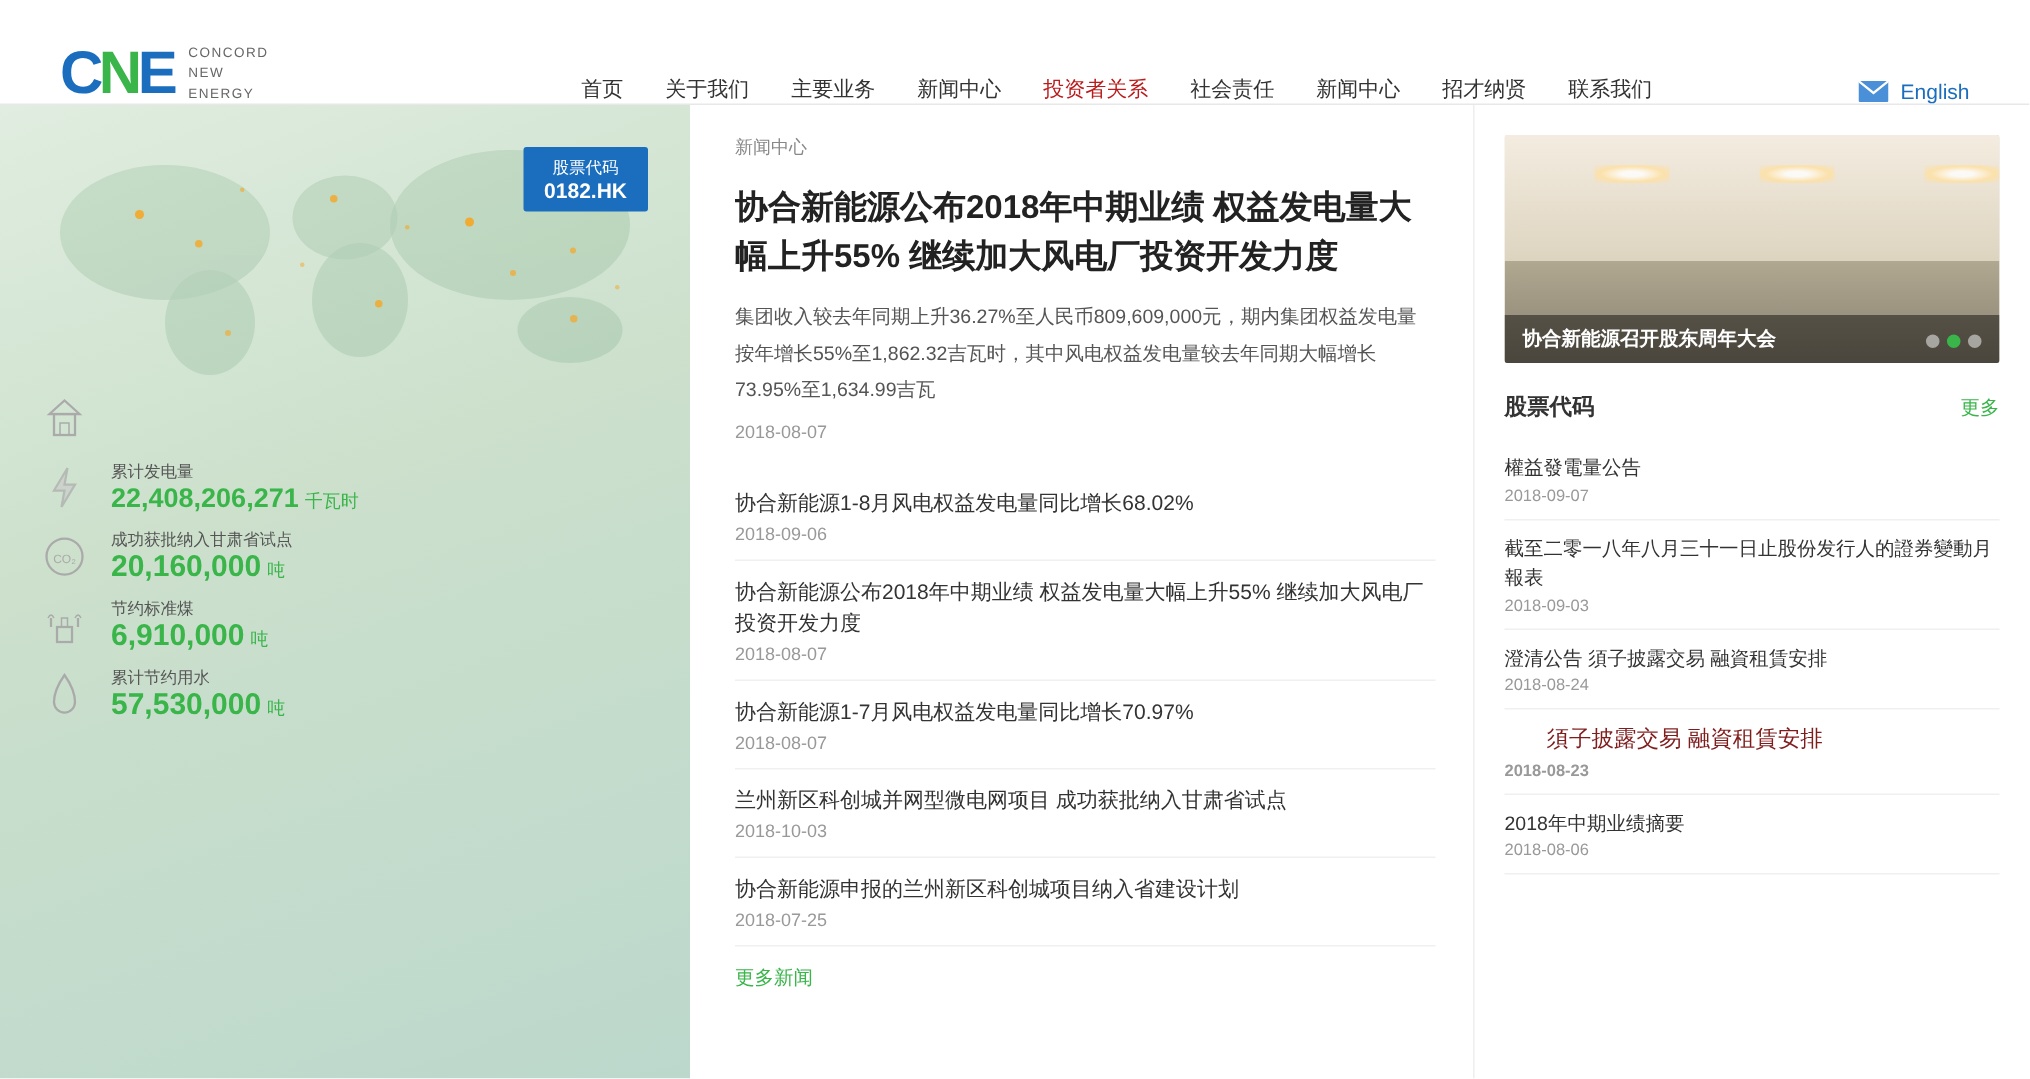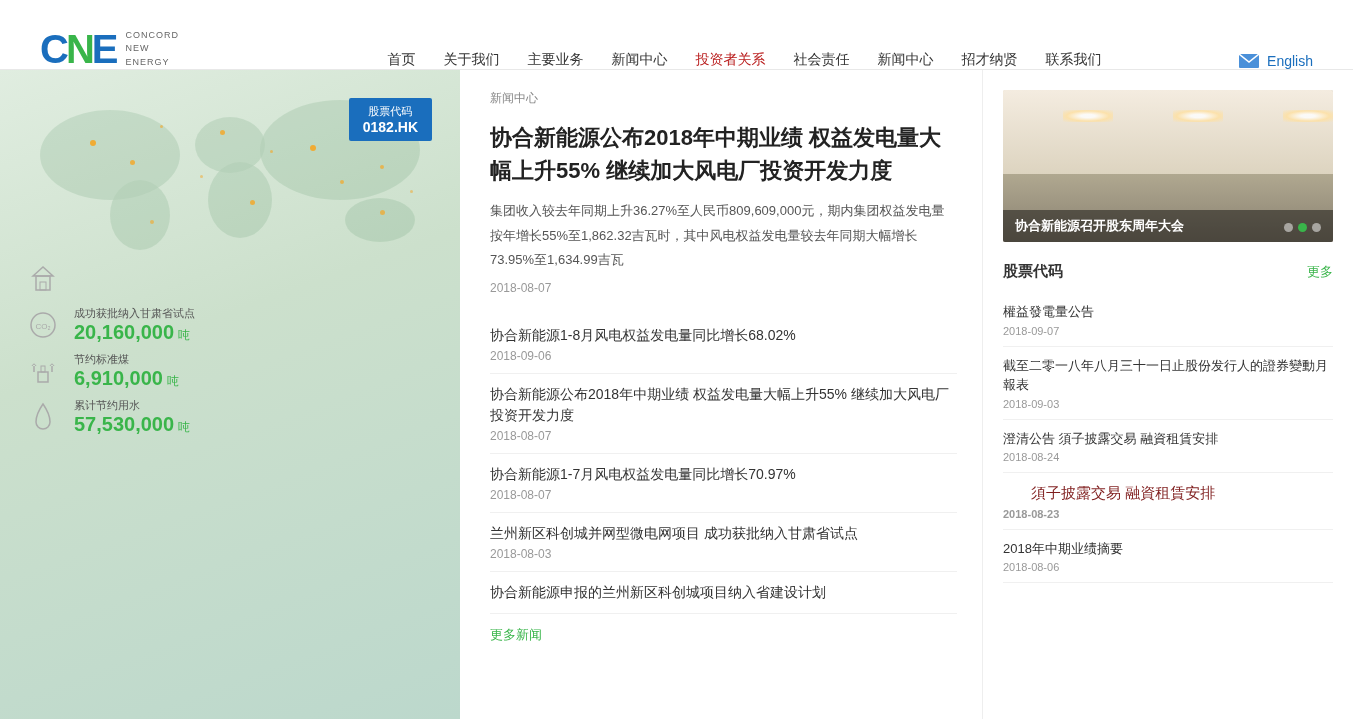--- a/index.html
+++ b/index.html
@@ -90,20 +90,33 @@
       <div style="display:flex;align-items:center;gap:12px;margin-bottom:8px;">
         <div style="width:38px;height:38px;display:flex;align-items:center;justify-content:center;flex-shrink:0;">
           <svg width="30" height="30" viewBox="0 0 30 30" fill="none">
             <rect x="8" y="12" width="14" height="14" stroke="#aaa" stroke-width="1.5" fill="none"></rect>
             <polygon points="5,12 15,3 25,12" stroke="#aaa" stroke-width="1.5" fill="none"></polygon>
             <rect x="12" y="18" width="6" height="8" stroke="#aaa" stroke-width="1" fill="none"></rect>
           </svg>
         </div>
       </div>
 
+      <div style="display:flex;align-items:center;gap:12px;margin-bottom:8px;">
+        <div style="width:38px;height:38px;display:flex;align-items:center;justify-content:center;flex-shrink:0;">
+          <svg width="26" height="30" viewBox="0 0 26 30" fill="none">
+            <polygon points="15,2 6,17 13,17 11,28 20,13 13,13" stroke="#aaa" stroke-width="1.5" fill="#ccc" opacity="0.7"></polygon>
+          </svg>
+        </div>
+        <div>
+          <div style="font-size:11px;color:#555;">累计发电量</div>
+          <div style="font-size:18px;font-weight:bold;color:#39b54a;">
+            <span>22,408,206,271</span><span style="font-size:12px;font-weight:normal;margin-left:4px;color:#39b54a;">千瓦时</span>
+          </div>
+        </div>
+      </div>
 
       <div style="display:flex;align-items:center;gap:12px;margin-bottom:8px;">
         <div style="width:38px;height:38px;display:flex;align-items:center;justify-content:center;flex-shrink:0;">
           <svg width="32" height="30" viewBox="0 0 32 30" fill="none">
             <circle cx="16" cy="15" r="12" stroke="#aaa" stroke-width="1.5" fill="none"></circle>
             <text x="16" y="19" text-anchor="middle" font-size="8" fill="#aaa">CO₂</text>
           </svg>
         </div>
         <div>
           <div style="font-size:11px;color:#555;">成功获批纳入甘肃省试点</div>
@@ -167,24 +180,25 @@
       <div style="padding:10px 0;border-bottom:1px solid #f0f0f0;">
         <div style="font-size:14px;color:#333;cursor:pointer;line-height:1.5;">协合新能源公布2018年中期业绩 权益发电量大幅上升55% 继续加大风电厂投资开发力度</div>
         <div style="font-size:12px;color:#999;margin-top:3px;">2018-08-07</div>
       </div>
       <div style="padding:10px 0;border-bottom:1px solid #f0f0f0;">
         <div style="font-size:14px;color:#333;cursor:pointer;line-height:1.5;">协合新能源1-7月风电权益发电量同比增长70.97%</div>
         <div style="font-size:12px;color:#999;margin-top:3px;">2018-08-07</div>
       </div>
       <div style="padding:10px 0;border-bottom:1px solid #f0f0f0;">
         <div style="font-size:14px;color:#333;cursor:pointer;line-height:1.5;">兰州新区科创城并网型微电网项目 成功获批纳入甘肃省试点</div>
-        <div style="font-size:12px;color:#999;margin-top:3px;">2018-08-03</div>
+        <div style="font-size:12px;color:#999;margin-top:3px;">2018-10-03</div>
       </div>
       <div style="padding:10px 0;border-bottom:1px solid #f0f0f0;">
         <div style="font-size:14px;color:#333;cursor:pointer;line-height:1.5;">协合新能源申报的兰州新区科创城项目纳入省建设计划</div>
+        <div style="font-size:12px;color:#999;margin-top:3px;">2018-07-25</div>
       </div>
     </div>
 
     <div style="font-size:13px;color:#39b54a;cursor:pointer;margin-top:12px;">更多新闻</div>
   </div>
 
   <div style="width:370px;min-width:370px;padding:20px 20px 20px 20px;">
 
     <div style="width:100%;height:152px;position:relative;overflow:hidden;margin-bottom:20px;border-radius:2px;font-weight:bold;">
 

